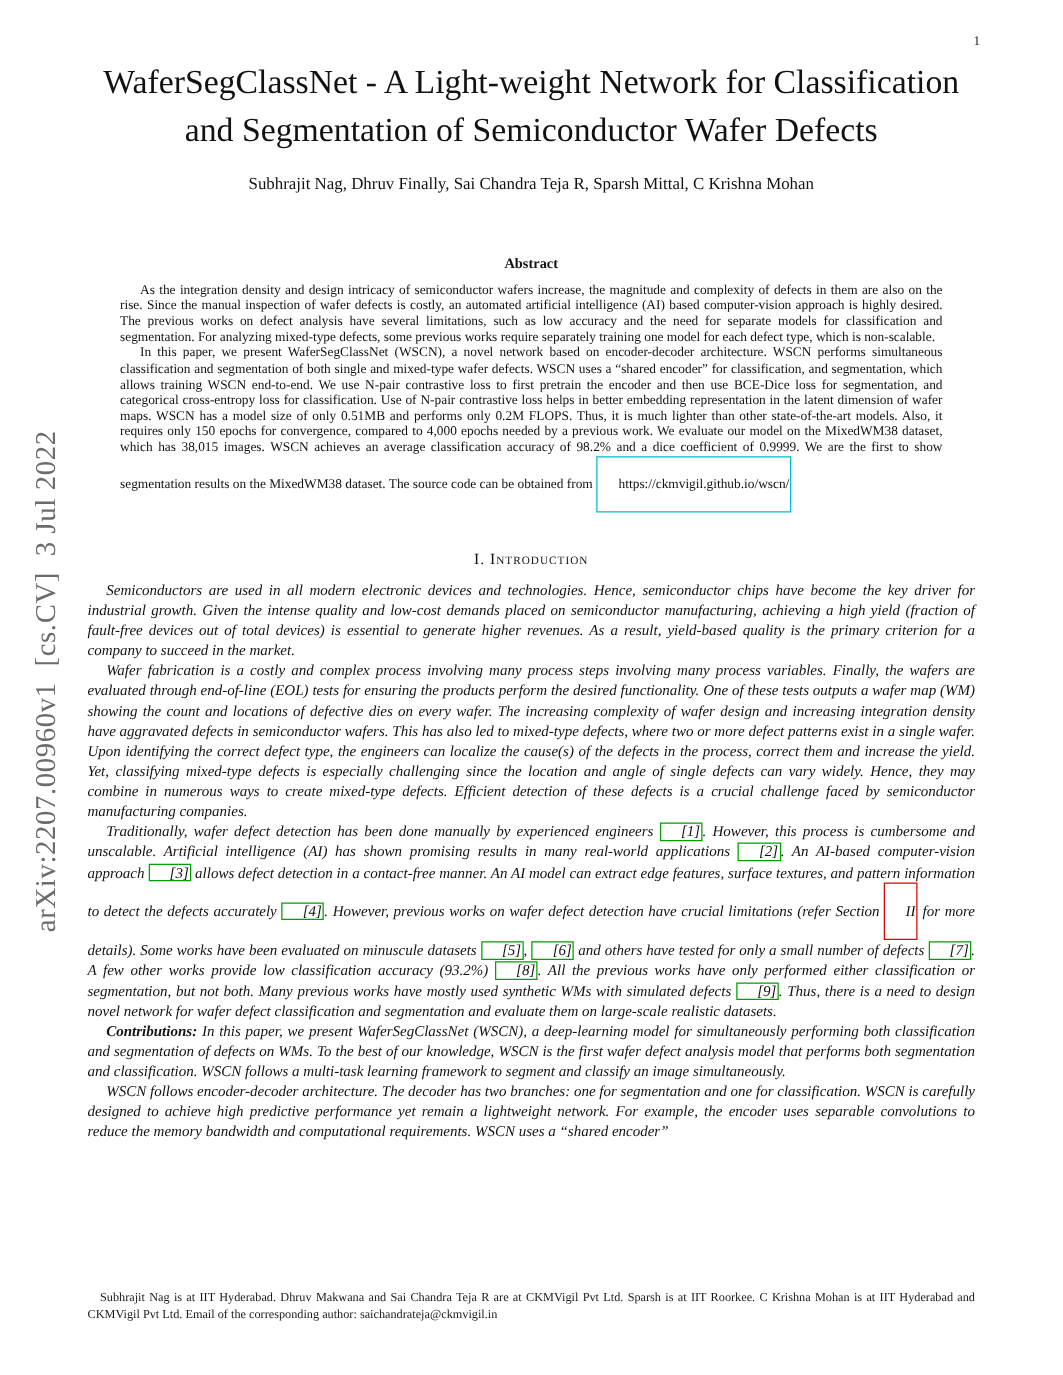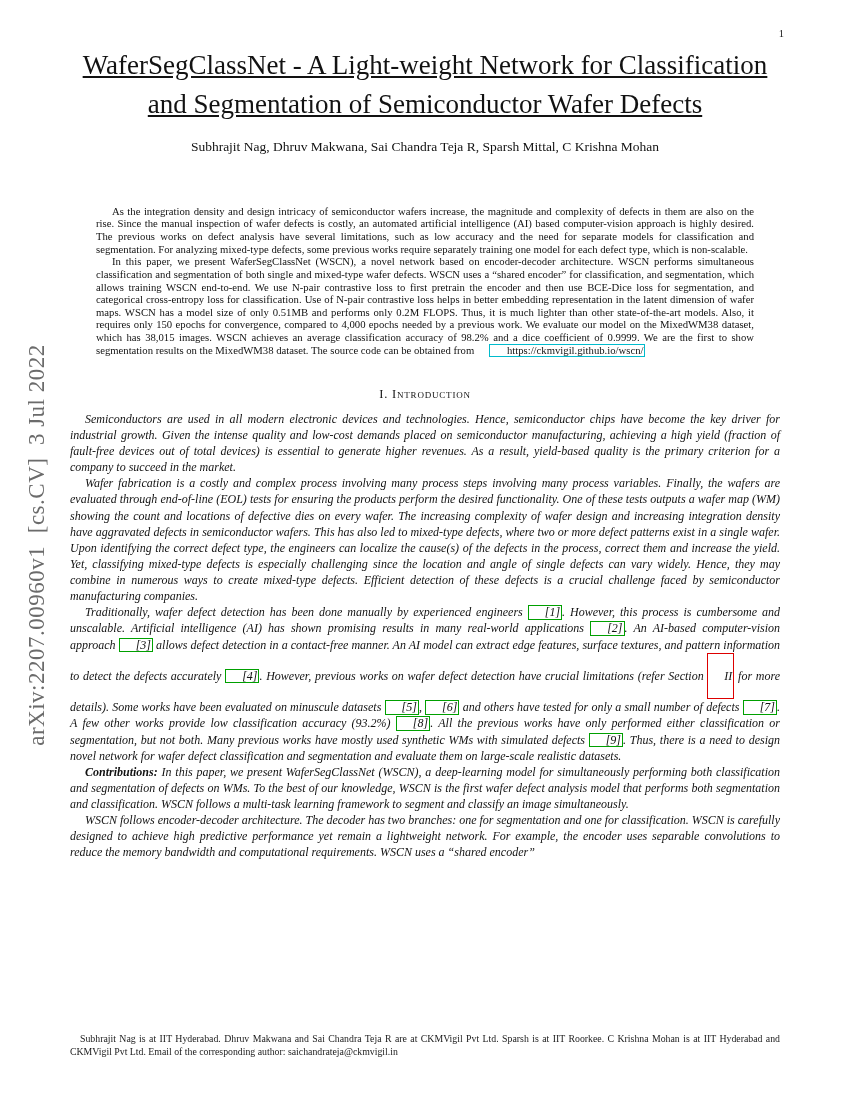--- a/index.html
+++ b/index.html
@@ -20,21 +20,21 @@
     position:absolute; top:545px; left:37px;
     transform:translate(-50%,-50%) rotate(-90deg);
     transform-origin:center center;
     white-space:pre;
     font-size:23px; color:#6b6b6b; letter-spacing:0.5px;
   }
   .content { margin:0 70px; }
   .title {
     margin:46px 10px 0 10px;
     text-align:center;
-    font-size:27px; font-weight:normal; line-height:1.44;text-decoration:underline;
+    font-size:27px; font-weight:normal; line-height:1.44;
   }
   .authors {
     margin-top:15px;
     text-align:center;
     font-size:13.5px;
   }
   .abstract-block {
     margin:50px 26px 0 26px;
   }
   .abstract-heading {
@@ -70,40 +70,41 @@
     padding:0 1px; line-height:1.05;
   }
   .ref-box {
     display:inline-block;
     border:1px solid var(--ref-box,#DD0000);
     padding:16px 1px; line-height:1.05;
   }
   .link-box {
     display:inline-block;
     border:1px solid var(--url-box,#00BBCC);
-    padding:0 1px; line-height:1.05;margin-left:12px;
+    padding:16px 1px; line-height:1.05;
   }
   strong { font-weight:bold; }
 </style>
 </head>
 <body>
 
 <div class="page">
 
   <div class="page-number">1</div>
 
   <div class="arxiv-watermark">arXiv:2207.00960v1  [cs.CV]  3 Jul 2022</div>
 
   <div class="content">
 
     <h1 class="title">WaferSegClassNet - A Light-weight Network for Classification and Segmentation of Semiconductor Wafer Defects</h1>
 
-    <div class="authors">Subhrajit Nag, Dhruv Makwana, Sai Chandra Teja R, Sparsh Mittal, C Krishna Mohan</div>
+    <div class="authors">Subhrajit Nag, Dhruv Finally, Sai Chandra Teja R, Sparsh Mittal, C Krishna Mohan</div>
 
     <div class="abstract-block">
+      <div class="abstract-heading">Abstract</div>
       <p>As the integration density and design intricacy of semiconductor wafers increase, the magnitude and complexity of defects in them are also on the rise. Since the manual inspection of wafer defects is costly, an automated artificial intelligence (AI) based computer-vision approach is highly desired. The previous works on defect analysis have several limitations, such as low accuracy and the need for separate models for classification and segmentation. For analyzing mixed-type defects, some previous works require separately training one model for each defect type, which is non-scalable.</p>
       <p>In this paper, we present WaferSegClassNet (WSCN), a novel network based on encoder-decoder architecture. WSCN performs simultaneous classification and segmentation of both single and mixed-type wafer defects. WSCN uses a “shared encoder” for classification, and segmentation, which allows training WSCN end-to-end. We use N-pair contrastive loss to first pretrain the encoder and then use BCE-Dice loss for segmentation, and categorical cross-entropy loss for classification. Use of N-pair contrastive loss helps in better embedding representation in the latent dimension of wafer maps. WSCN has a model size of only 0.51MB and performs only 0.2M FLOPS. Thus, it is much lighter than other state-of-the-art models. Also, it requires only 150 epochs for convergence, compared to 4,000 epochs needed by a previous work. We evaluate our model on the MixedWM38 dataset, which has 38,015 images. WSCN achieves an average classification accuracy of 98.2% and a dice coefficient of 0.9999. We are the first to show segmentation results on the MixedWM38 dataset. The source code can be obtained from <span class="link-box">https://ckmvigil.github.io/wscn/</span></p>
     </div>
 
     <div class="section-heading">I. Introduction</div>
 
     <div class="body-text">
       <p>Semiconductors are used in all modern electronic devices and technologies. Hence, semiconductor chips have become the key driver for industrial growth. Given the intense quality and low-cost demands placed on semiconductor manufacturing, achieving a high yield (fraction of fault-free devices out of total devices) is essential to generate higher revenues. As a result, yield-based quality is the primary criterion for a company to succeed in the market.</p>
       <p>Wafer fabrication is a costly and complex process involving many process steps involving many process variables. Finally, the wafers are evaluated through end-of-line (EOL) tests for ensuring the products perform the desired functionality. One of these tests outputs a wafer map (WM) showing the count and locations of defective dies on every wafer. The increasing complexity of wafer design and increasing integration density have aggravated defects in semiconductor wafers. This has also led to mixed-type defects, where two or more defect patterns exist in a single wafer. Upon identifying the correct defect type, the engineers can localize the cause(s) of the defects in the process, correct them and increase the yield. Yet, classifying mixed-type defects is especially challenging since the location and angle of single defects can vary widely. Hence, they may combine in numerous ways to create mixed-type defects. Efficient detection of these defects is a crucial challenge faced by semiconductor manufacturing companies.</p>
       <p>Traditionally, wafer defect detection has been done manually by experienced engineers <span class="cite-box">[1]</span>. However, this process is cumbersome and unscalable. Artificial intelligence (AI) has shown promising results in many real-world applications <span class="cite-box">[2]</span>. An AI-based computer-vision approach <span class="cite-box">[3]</span> allows defect detection in a contact-free manner. An AI model can extract edge features, surface textures, and pattern information to detect the defects accurately <span class="cite-box">[4]</span>. However, previous works on wafer defect detection have crucial limitations (refer Section <span class="ref-box">II</span> for more details). Some works have been evaluated on minuscule datasets <span class="cite-box">[5]</span>, <span class="cite-box">[6]</span> and others have tested for only a small number of defects <span class="cite-box">[7]</span>. A few other works provide low classification accuracy (93.2%) <span class="cite-box">[8]</span>. All the previous works have only performed either classification or segmentation, but not both. Many previous works have mostly used synthetic WMs with simulated defects <span class="cite-box">[9]</span>. Thus, there is a need to design novel network for wafer defect classification and segmentation and evaluate them on large-scale realistic datasets.</p>

